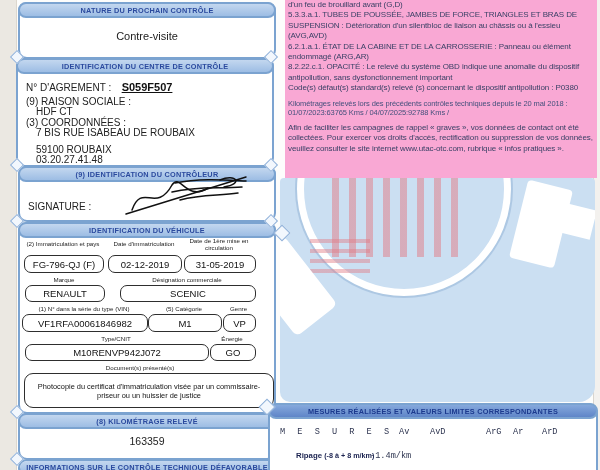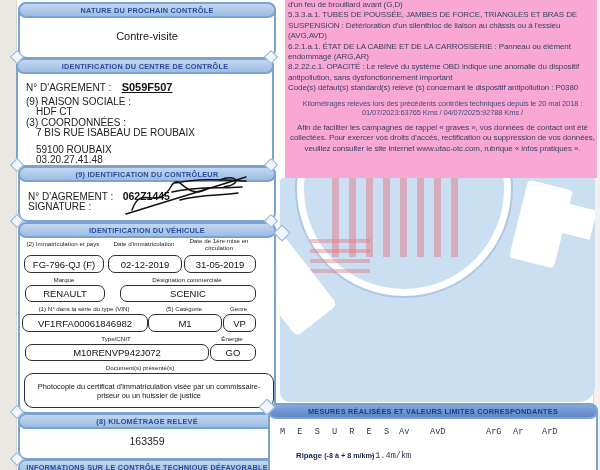--- a/index.html
+++ b/index.html
@@ -35,21 +35,21 @@
   .fbox { position:absolute; border:1.3px solid #2e2e2e; border-radius:7px;
     display:flex; align-items:center; justify-content:center;
     font-size:9.5px; color:#111; background:#fff; }
   .fbox.small-text { font-size:7.4px; line-height:9px; text-align:center; padding:0 6px; }
 
   
   .rtext { position:absolute; left:285px; top:0; width:312px; height:178px;
     background:#f9a8d4; z-index:3; font-size:8px; line-height:10.4px;
     color:#3a4166; letter-spacing:-0.1px; }
   .rtext p { margin:0 0 0 3px; }
-  .rtext p.gap { margin-top:5px;text-align:center; }
+  .rtext p.gap { margin-top:5px; }
   .km-history { font-size:7.5px; line-height:9.6px; color:#44507c; }
 
   .watermark { position:absolute; left:280px; top:178px; width:315px; height:224px;
     background:var(--watermark-bg,#cbdff2); border-radius:4px 4px 16px 10px;
     overflow:hidden; z-index:1; }
   .wm-circle { position:absolute; left:17px; top:-96px; width:200px; height:200px;
     border-radius:50%; border:7px solid #ffffff;
     background:var(--watermark-bg,#cbdff2);
     box-shadow:0 0 0 2px rgba(150,180,215,.55); }
   .wm-circle::before { content:""; position:absolute; left:28px; top:88px;
@@ -122,24 +122,20 @@
     <div class="lbl" style="position:absolute; left:8px; top:36px;">(9) RAISON SOCIALE :</div>
     <div class="lbl indent" style="position:absolute; left:8px; top:46px;">HDF CT</div>
     <div class="lbl" style="position:absolute; left:8px; top:57px;">(3) COORDONNÉES :</div>
     <div class="lbl indent" style="position:absolute; left:8px; top:67px;">7 BIS RUE ISABEAU DE ROUBAIX</div>
     <div class="lbl indent" style="position:absolute; left:8px; top:84px;">59100 ROUBAIX</div>
     <div class="lbl indent" style="position:absolute; left:8px; top:94px;">03.20.27.41.48</div>
   </div>
 
   <div class="box" style="left:18px; top:166px; width:254px; height:52px; z-index:3;">
     <div class="band">(9) IDENTIFICATION DU CONTRÔLEUR</div>
-    <div style="position:absolute; left:8px; top:18px;">
-      <span class="lbl">N° D'AGREMENT :</span>
-      <span style="font-size:10.5px; font-weight:bold; color:#111; margin-left:5px;">062Z1445</span>
-    </div>
     <div class="lbl" style="position:absolute; left:8px; top:33px;">SIGNATURE :</div>
     <svg class="sig" style="left:100px; top:4px;" width="135" height="46" viewBox="0 0 135 46">
       <g fill="none" stroke="#111" stroke-width="1.5" stroke-linecap="round">
         <path d="M6 42 L126 5"></path>
         <path d="M12 38 C 22 10, 36 42, 52 13 C 60 0, 66 30, 88 16"></path>
         <path d="M55 11 C 80 6, 105 8, 126 9"></path>
         <path d="M52 20 C 78 14, 100 17, 122 15"></path>
         <path d="M60 28 C 82 22, 100 24, 118 21"></path>
         <path d="M100 8 C 116 1, 124 12, 104 15"></path>
       </g>

